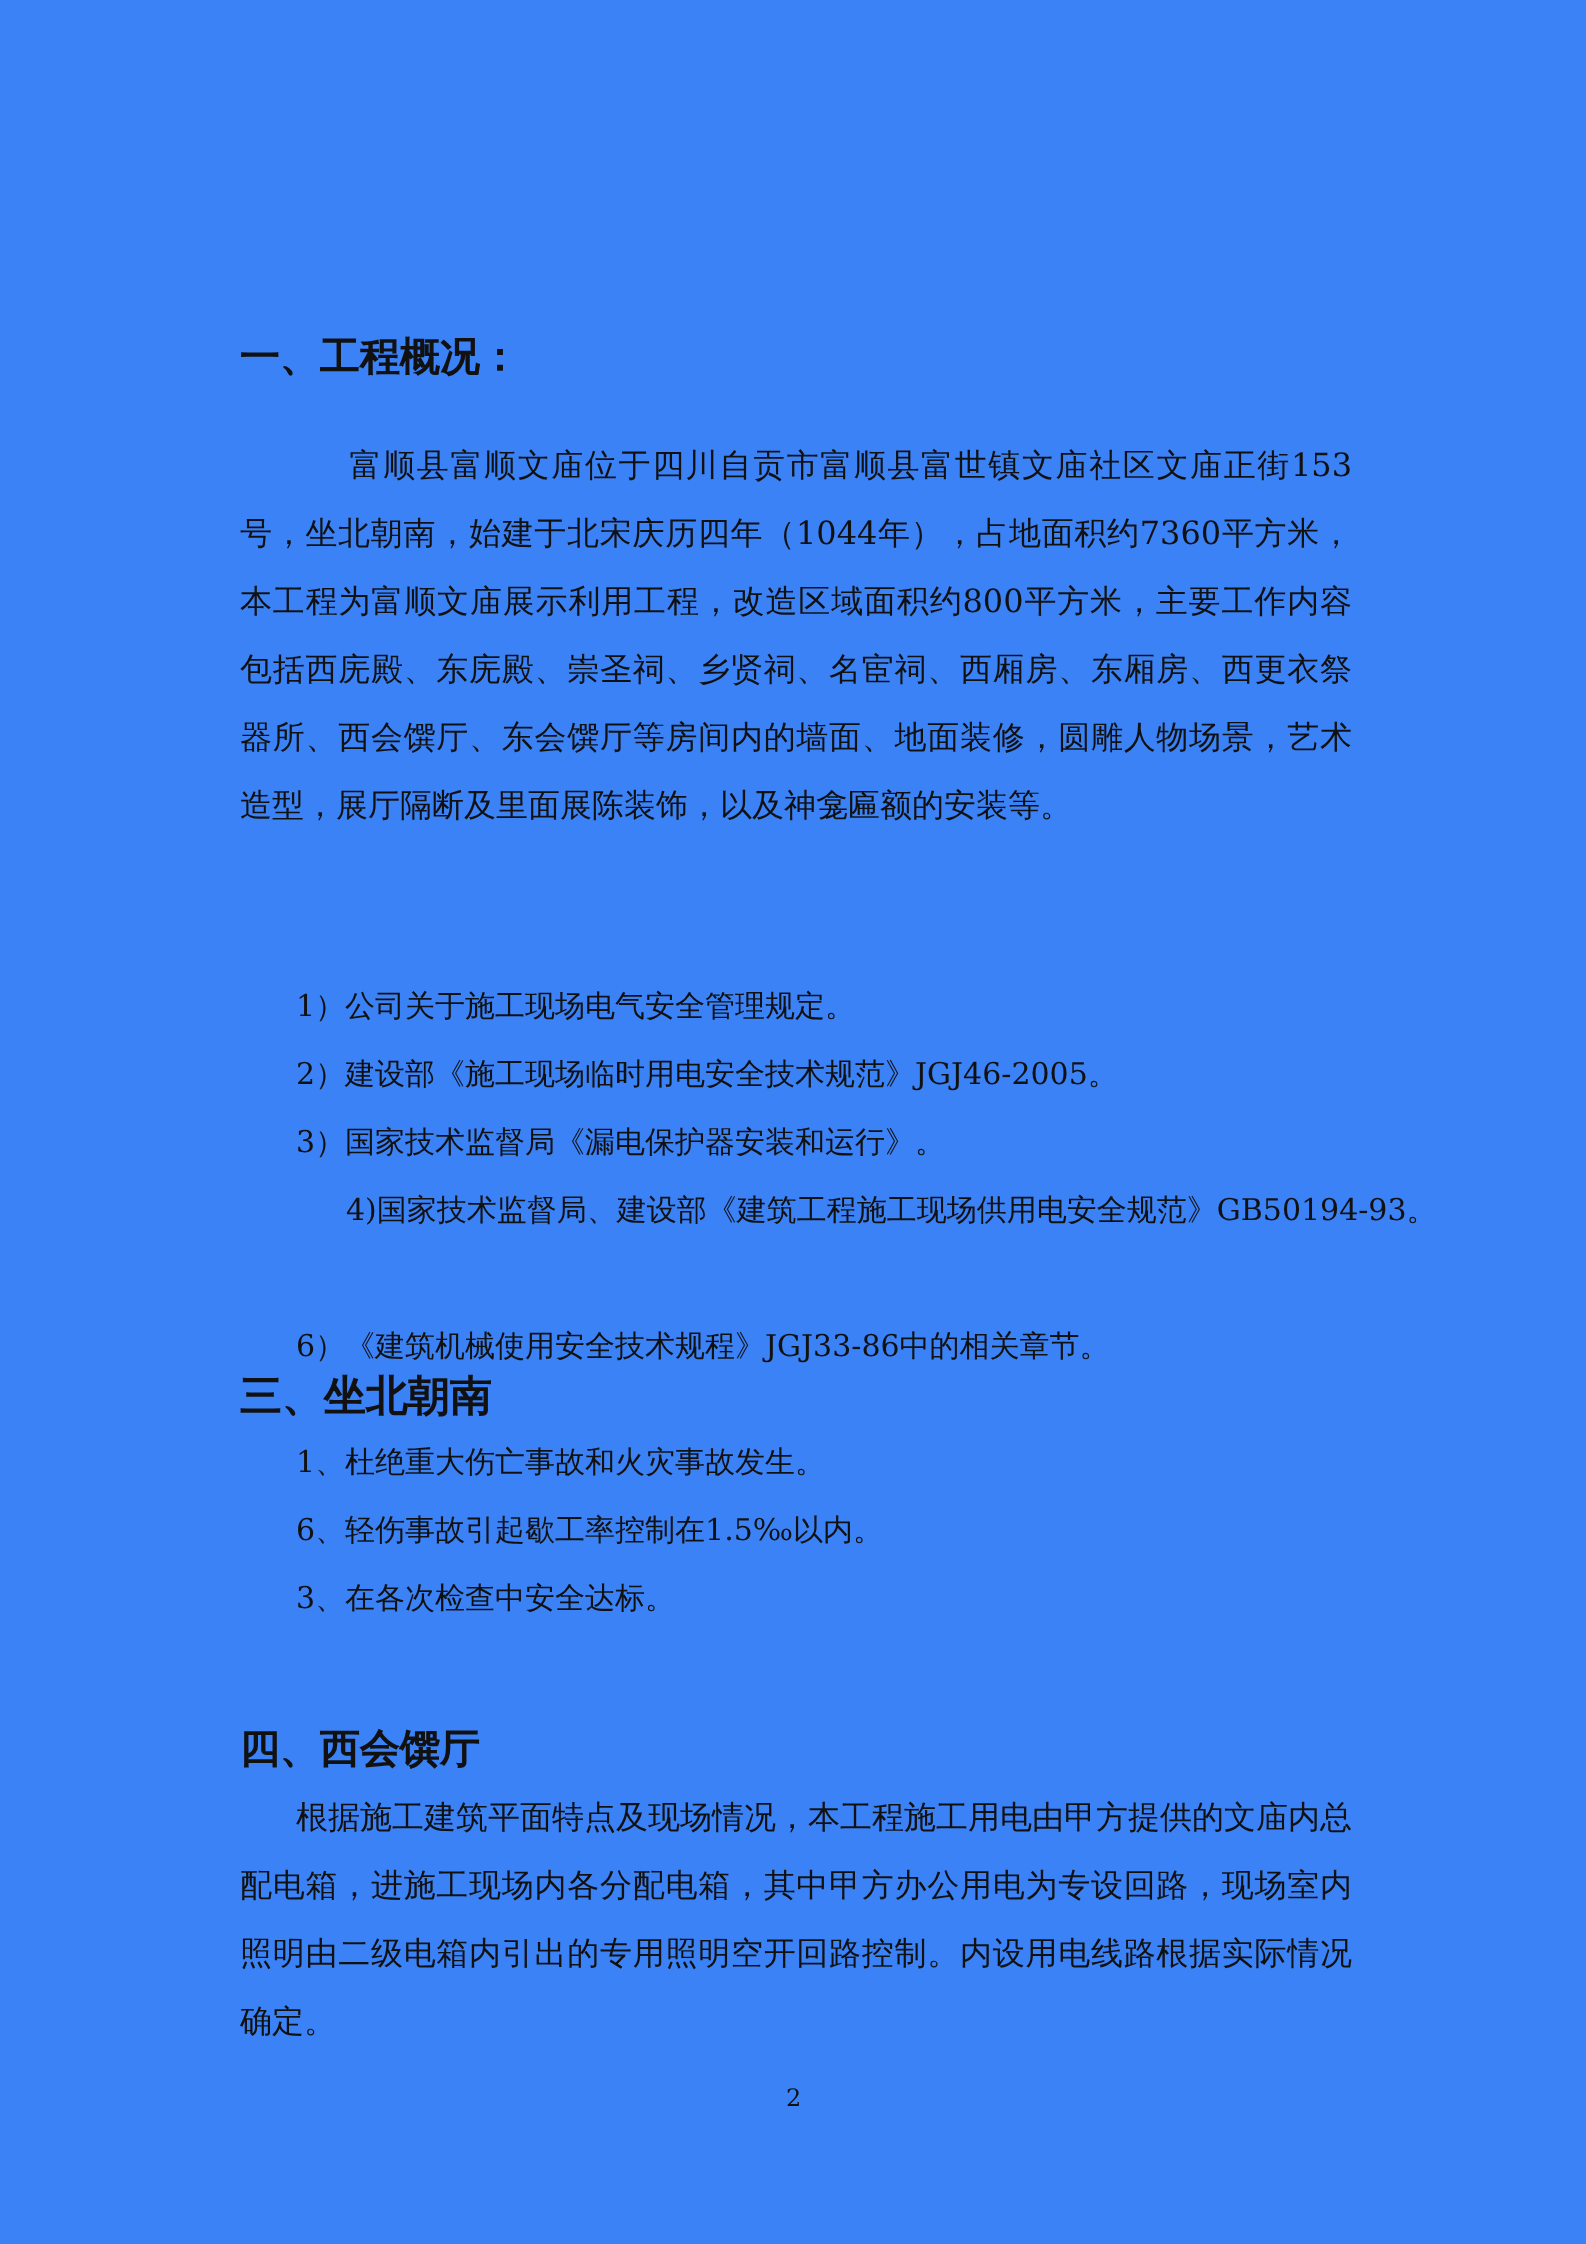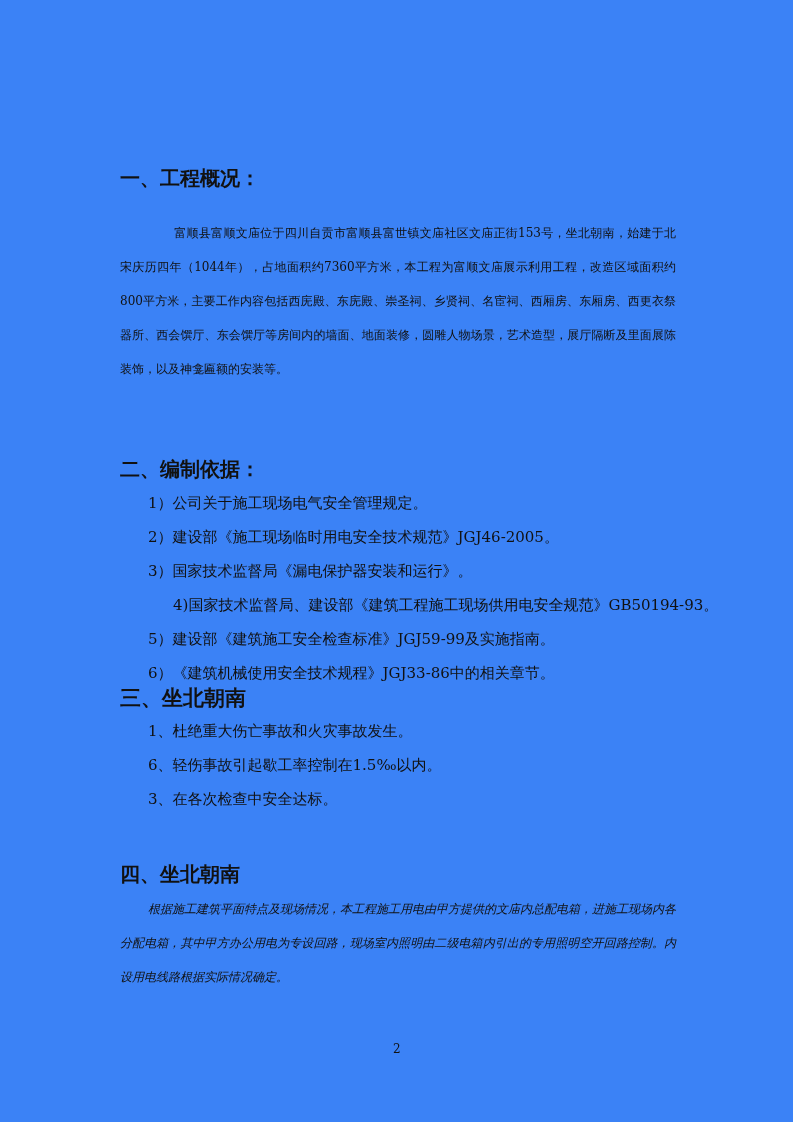--- a/index.html
+++ b/index.html
@@ -3,45 +3,43 @@
 <meta charset="utf-8">
 <style>
   html, body { margin: 0; padding: 0; background: #ffffff; }
   body { width: 793px; height: 1122px; position: relative; overflow: hidden;
          font-family: "DejaVu Serif", "Liberation Serif", serif; color: #111; }
   .page { position: absolute; left: 0; top: 0; width: 793px; height: 1122px; background: #3b82f6; }
   .h { position: absolute; left: 120px; font-family: "DejaVu Sans", "Liberation Sans", sans-serif;
        font-weight: bold; color: #111; white-space: nowrap; }
   .h1 { font-size: 20px; }
   .h3 { font-size: 21px; font-weight: bold; }
-  .p { position: absolute; left: 120px; width: 556px; font-size: 12px; line-height: 34px;
+  .p { position: absolute; left: 120px; width: 556px; font-size: 16px; line-height: 34px;
        text-align: justify; text-align-last: left; }
   .p .indent { display: inline-block; width: 54px; }
   .p4 .indent { width: 28px; }
   .li { position: absolute; left: 148px; font-size: 15px; white-space: nowrap; }
   .pnum { position: absolute; left: 393px; top: 1042px; font-size: 12px; }
 </style>
 </head>
 <body>
 
 <div class="page">
 
   <div class="h h1" style="top:165px;">一、工程概况：</div>
   <div class="p" style="top:216px;"><span class="indent"></span><span>富顺县富顺文庙位于四川自贡市富顺县富世镇文庙社区文庙正街153号，坐北朝南，始建于北宋庆历四年（1044年），占地面积约7360平方米，本工程为富顺文庙展示利用工程，改造区域面积约800平方米，主要工作内容包括西庑殿、东庑殿、崇圣祠、乡贤祠、名宦祠、西厢房、东厢房、西更衣祭器所、西会馔厅、东会馔厅等房间内的墙面、地面装修，圆雕人物场景，艺术造型，展厅隔断及里面展陈装饰，以及神龛匾额的安装等。</span></div>
 
-  <div class="h h1" style="top:456px;">二、编制依据：</div>
   <div class="li" style="top:494px;">1）公司关于施工现场电气安全管理规定。</div>
   <div class="li" style="top:528px;">2）建设部《施工现场临时用电安全技术规范》JGJ46-2005。</div>
   <div class="li" style="top:562px;">3）国家技术监督局《漏电保护器安装和运行》。</div>
   <div class="li" style="top:596px;margin-left:25px;">4)国家技术监督局、建设部《建筑工程施工现场供用电安全规范》GB50194-93。</div>
-  <div class="li" style="top:630px;">5）建设部《建筑施工安全检查标准》JGJ59-99及实施指南。</div>
   <div class="li" style="top:664px;">6）《建筑机械使用安全技术规程》JGJ33-86中的相关章节。</div>
 
   <div class="h h3" style="top:684px;">三、坐北朝南</div>
   <div class="li" style="top:722px;">1、杜绝重大伤亡事故和火灾事故发生。</div>
   <div class="li" style="top:756px;">6、轻伤事故引起歇工率控制在1.5‰以内。</div>
   <div class="li" style="top:790px;">3、在各次检查中安全达标。</div>
 
-  <div class="h h1" style="top:861px;">四、坐北朝南</div>
-  <div class="p p4" style="top:892px;font-style:italic;"><span class="indent"></span><span>根据施工建筑平面特点及现场情况，本工程施工用电由甲方提供的文庙内总配电箱，进施工现场内各分配电箱，其中甲方办公用电为专设回路，现场室内照明由二级电箱内引出的专用照明空开回路控制。内设用电线路根据实际情况确定。</span></div>
+  <div class="h h1" style="top:861px;">四、西会馔厅</div>
+  <div class="p p4" style="top:892px;"><span class="indent"></span><span>根据施工建筑平面特点及现场情况，本工程施工用电由甲方提供的文庙内总配电箱，进施工现场内各分配电箱，其中甲方办公用电为专设回路，现场室内照明由二级电箱内引出的专用照明空开回路控制。内设用电线路根据实际情况确定。</span></div>
 
   <div class="pnum">2</div>
 </div>
 
 </body></html>

